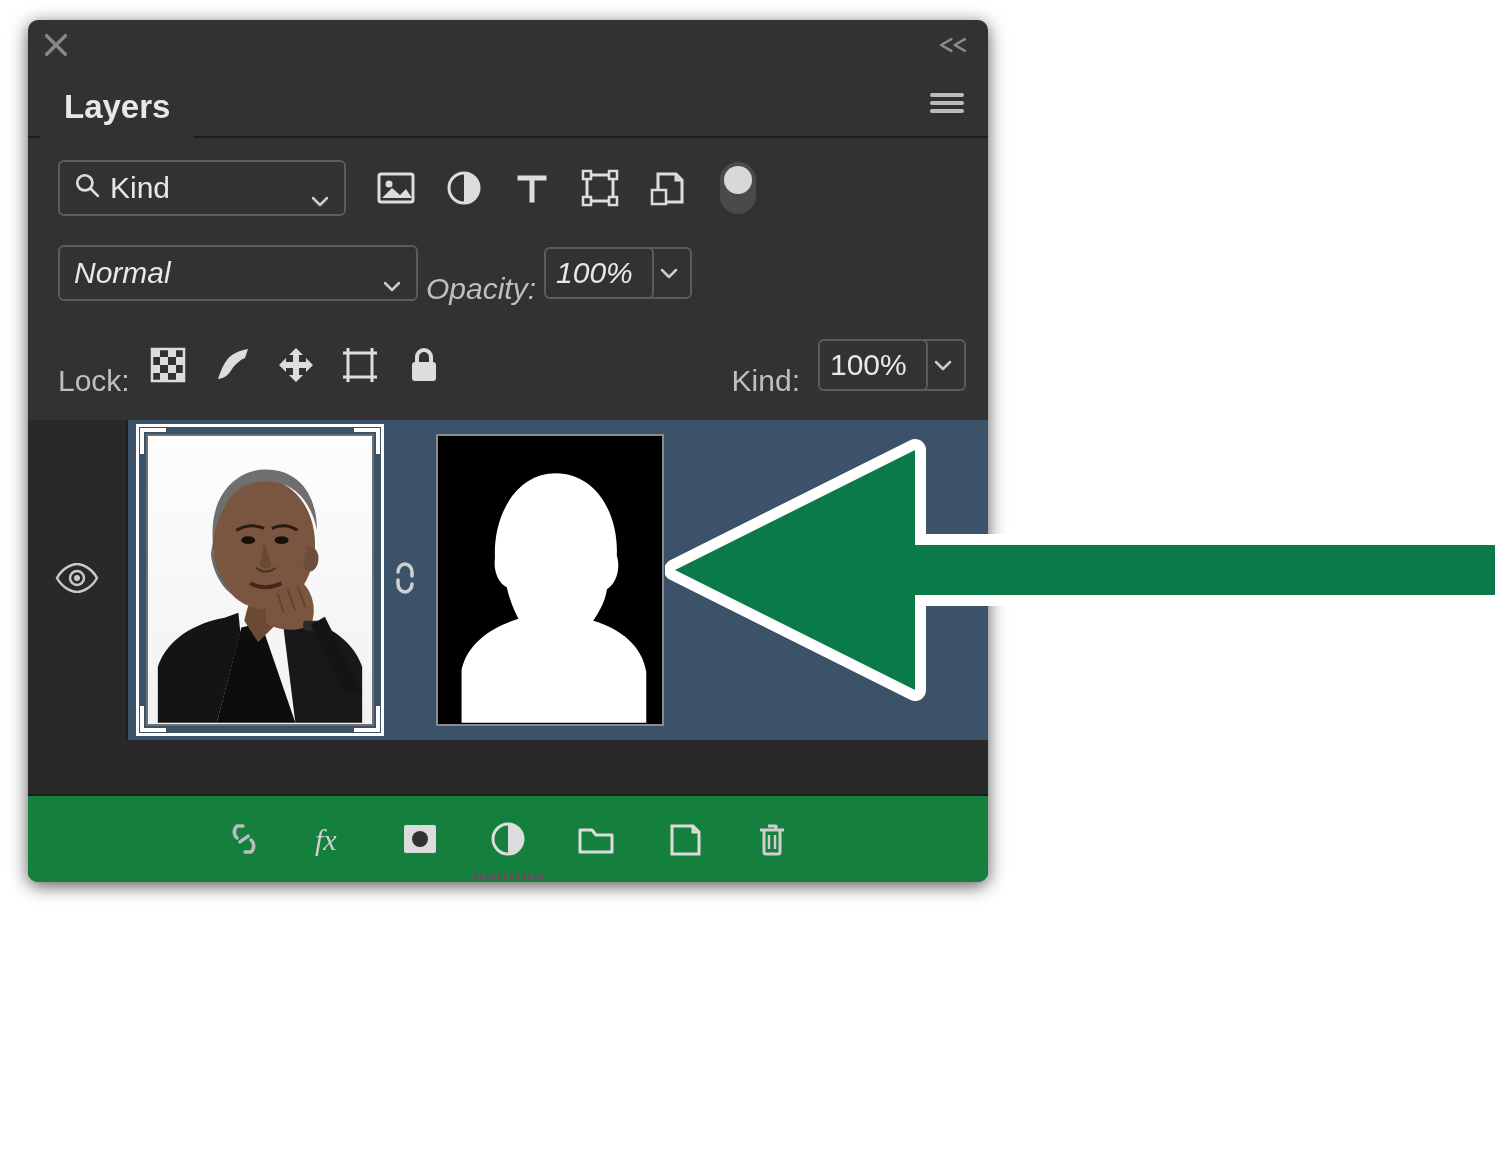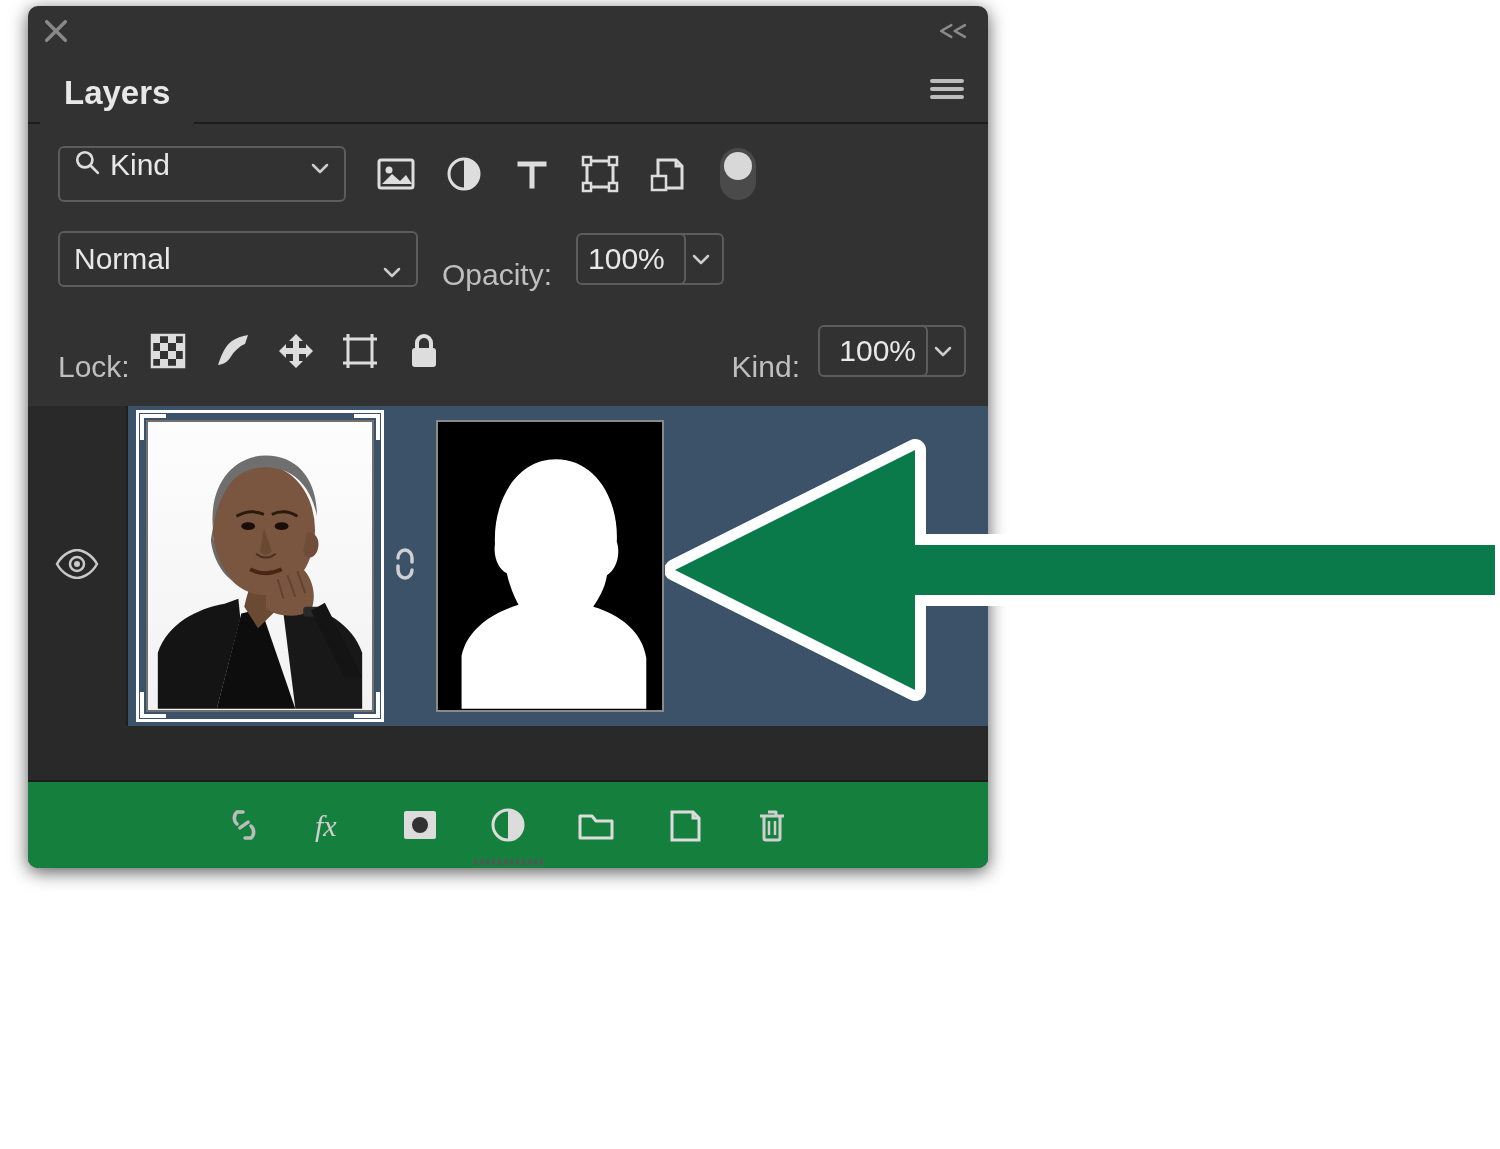--- a/index.html
+++ b/index.html
@@ -7,21 +7,21 @@
     background: #fff;
     font-family: -apple-system, "Segoe UI", Tahoma, sans-serif;
     width: 1500px;
     height: 1149px;
     position: relative;
     overflow: hidden;
   }
   .panel {
     position: absolute;
     left: 28px;
-    top: 6px;
+    top: 20px;
     width: 960px;
     background: #323232;
     border-radius: 10px;
     box-shadow: 0 4px 18px rgba(0,0,0,.65);
     color: #d7d7d7;
     padding-bottom: 0;
   }
   
   .top-strip {
     height: 54px;
@@ -59,20 +59,21 @@
   .panel-menu svg { width: 34px; height: 24px; }
 
   
   .row { display: flex; align-items: center; }
   .filter-row {
     padding: 22px 22px 14px 30px;
     gap: 20px;
   }
   .kind-dd {
     display: flex;
+    align-items: center;
     gap: 10px;
     border: 2px solid #5c5c5c;
     border-radius: 6px;
     height: 56px;
     width: 288px;
     padding: 0 14px;
     color: #e8e8e8;
     font-size: 30px;
   }
   .kind-dd .search-ic svg { width: 26px; height: 26px; }
@@ -90,21 +91,22 @@
   }
   .toggle .knob {
     position: absolute; top: 4px; left: 4px;
     width: 28px; height: 28px;
     background: #d8d8d8; border-radius: 50%;
   }
 
   
   .blend-row {
     padding: 10px 22px 10px 30px;
-    gap: 24px;
+    gap: 8px;
+    font-style: italic;
   }
   .blend-dd {
     display: flex; align-items: center;
     border: 2px solid #5c5c5c;
     border-radius: 6px;
     height: 56px;
     width: 360px;
     padding: 0 14px;
     font-size: 30px;
     color: #e8e8e8;
@@ -128,21 +130,20 @@
     border-left: none;
     border-radius: 0 6px 6px 0;
     height: 52px; width: 44px;
     margin-left: -6px;
   }
 
   
   .lock-row {
     padding: 16px 22px 22px 30px;
     gap: 18px;
-    text-align: right;
   }
   .lock-icons { display: flex; align-items: center; gap: 24px; }
   .lock-icons .li svg { width: 40px; height: 40px; display:block; }
   .lock-row .gap { flex: 1; }
 
   
   .layer-area { background: #292929; }
   .layer-item {
     display: flex;
     align-items: center;

